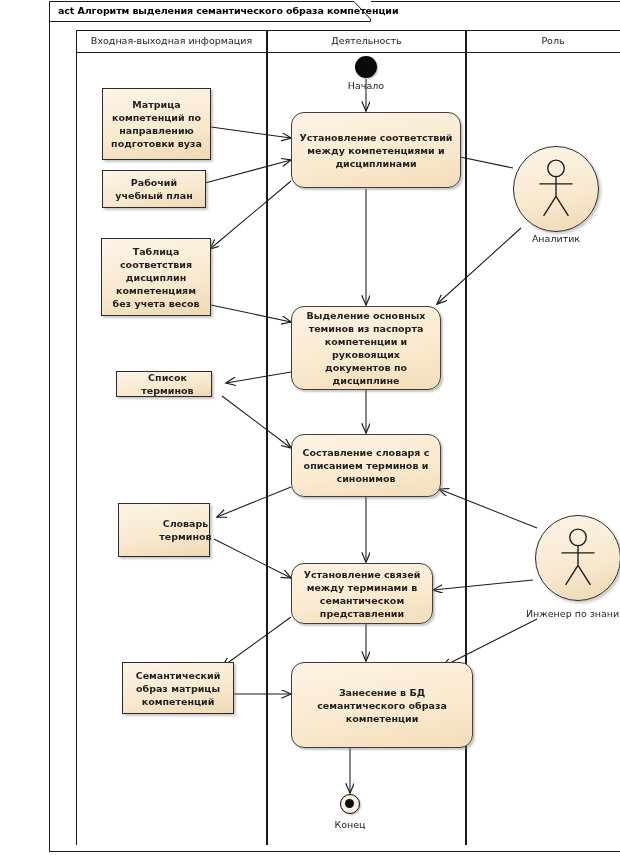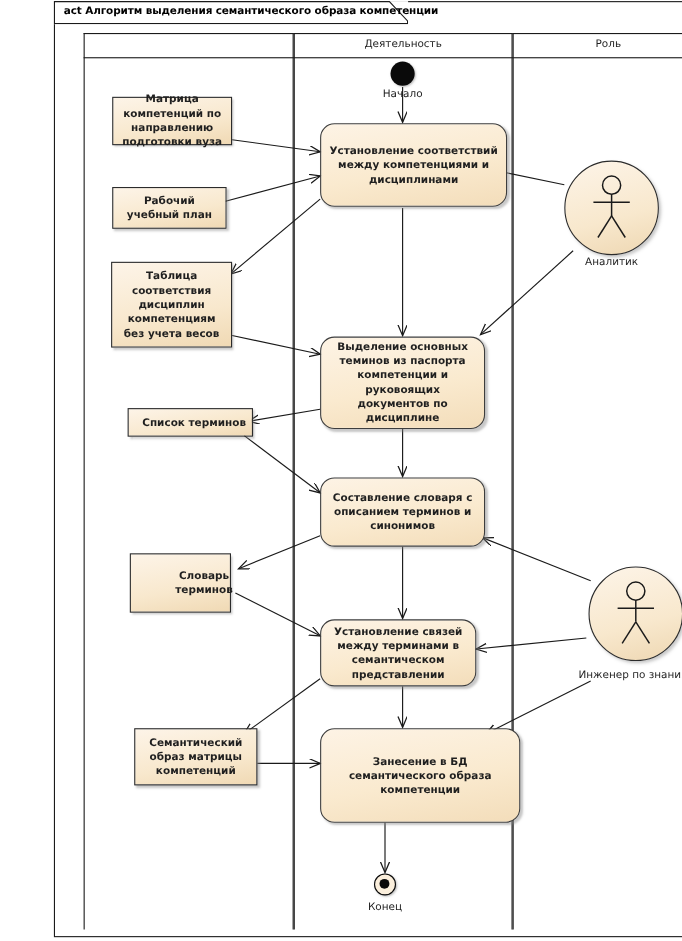--- a/index.html
+++ b/index.html
@@ -188,20 +188,21 @@
     <svg class="tab-shape" viewBox="0 0 322 21">
       <path d="M 0.5 0.5 L 305 0.5 L 321.5 18 L 321.5 20.5 L 0.5 20.5 Z" fill="#ffffff" stroke="#1a1a1a" stroke-width="1"></path>
     </svg>
     <div class="frame-title">act Алгоритм выделения семантического образа компетенции</div>
   </div>
 
   <div class="lane" style="left:28px; width:191px;"></div>
   <div class="lane" style="left:219px; width:199px;"></div>
   <div class="lane" style="left:418px; width:174px;"></div>
 
+  <div class="lane-header" style="left:28px; width:191px;">Входная-выходная информация</div>
   <div class="lane-header" style="left:219px; width:199px;">Деятельность</div>
   <div class="lane-header" style="left:418px; width:174px;">Роль</div>
 
   <div class="lane-headsep" style="left:28px; width:564px;"></div>
 
   <svg class="overlay">
     <defs>
       <marker id="ah" markerWidth="11" markerHeight="11" refX="9.2" refY="4" orient="auto">
         <path d="M 0 0 L 9.4 4 L 0 8" fill="none" stroke="#1a1a1a" stroke-width="1.1"></path>
       </marker>
@@ -254,24 +255,24 @@
 
   <div class="start-node" style="left:307px; top:56px;"></div>
   <div class="node-caption" style="left:268px; top:80px; width:100px;">Начало</div>
 
   <div class="activity" style="left:243px; top:112px; width:170px; height:76px;">Установление соответствий между компетенциями и дисциплинами</div>
   <div class="activity" style="left:243px; top:306px; width:150px; height:84px;">Выделение основных теминов из паспорта компетенции и руковоящих документов по дисциплине</div>
   <div class="activity" style="left:243px; top:434px; width:150px; height:63px;">Составление словаря с описанием терминов и синонимов</div>
   <div class="activity" style="left:243px; top:563px; width:142px; height:61px;">Установление связей между терминами в семантическом представлении</div>
   <div class="activity" style="left:243px; top:662px; width:182px; height:86px;">Занесение в БД семантического образа компетенции</div>
 
-  <div class="object-node" style="left:54px; top:88px; width:109px; height:44px;">Матрица компетенций по направлению подготовки вуза</div>
+  <div class="object-node" style="left:54px; top:88px; width:109px; height:72px;">Матрица компетенций по направлению подготовки вуза</div>
   <div class="object-node" style="left:54px; top:170px; width:104px; height:38px;">Рабочий учебный план</div>
   <div class="object-node" style="left:53px; top:238px; width:110px; height:78px;">Таблица соответствия дисциплин компетенциям без учета весов</div>
-  <div class="object-node" style="left:68px; top:371px; width:114px; height:26px;padding-left:12px;">Список терминов</div>
+  <div class="object-node" style="left:68px; top:371px; width:96px; height:26px;padding-left:12px;">Список терминов</div>
   <div class="object-node" style="left:70px; top:503px; width:92px; height:54px;padding-left:48px;">Словарь терминов</div>
   <div class="object-node" style="left:74px; top:662px; width:112px; height:52px;">Семантический образ матрицы компетенций</div>
 
   <div class="actor-circle" style="left:465px; top:146px;"></div>
   <svg class="actor-glyph" viewBox="0 0 60 60" style="left:477px; top:155px; width:62px; height:66px;">
     <g stroke="#1a1a1a" stroke-width="1.3" fill="none">
       <circle cx="30" cy="11" r="8"></circle>
       <line x1="30" y1="19" x2="30" y2="38"></line>
       <line x1="14" y1="26" x2="46" y2="26"></line>
       <line x1="30" y1="38" x2="18" y2="57"></line>

